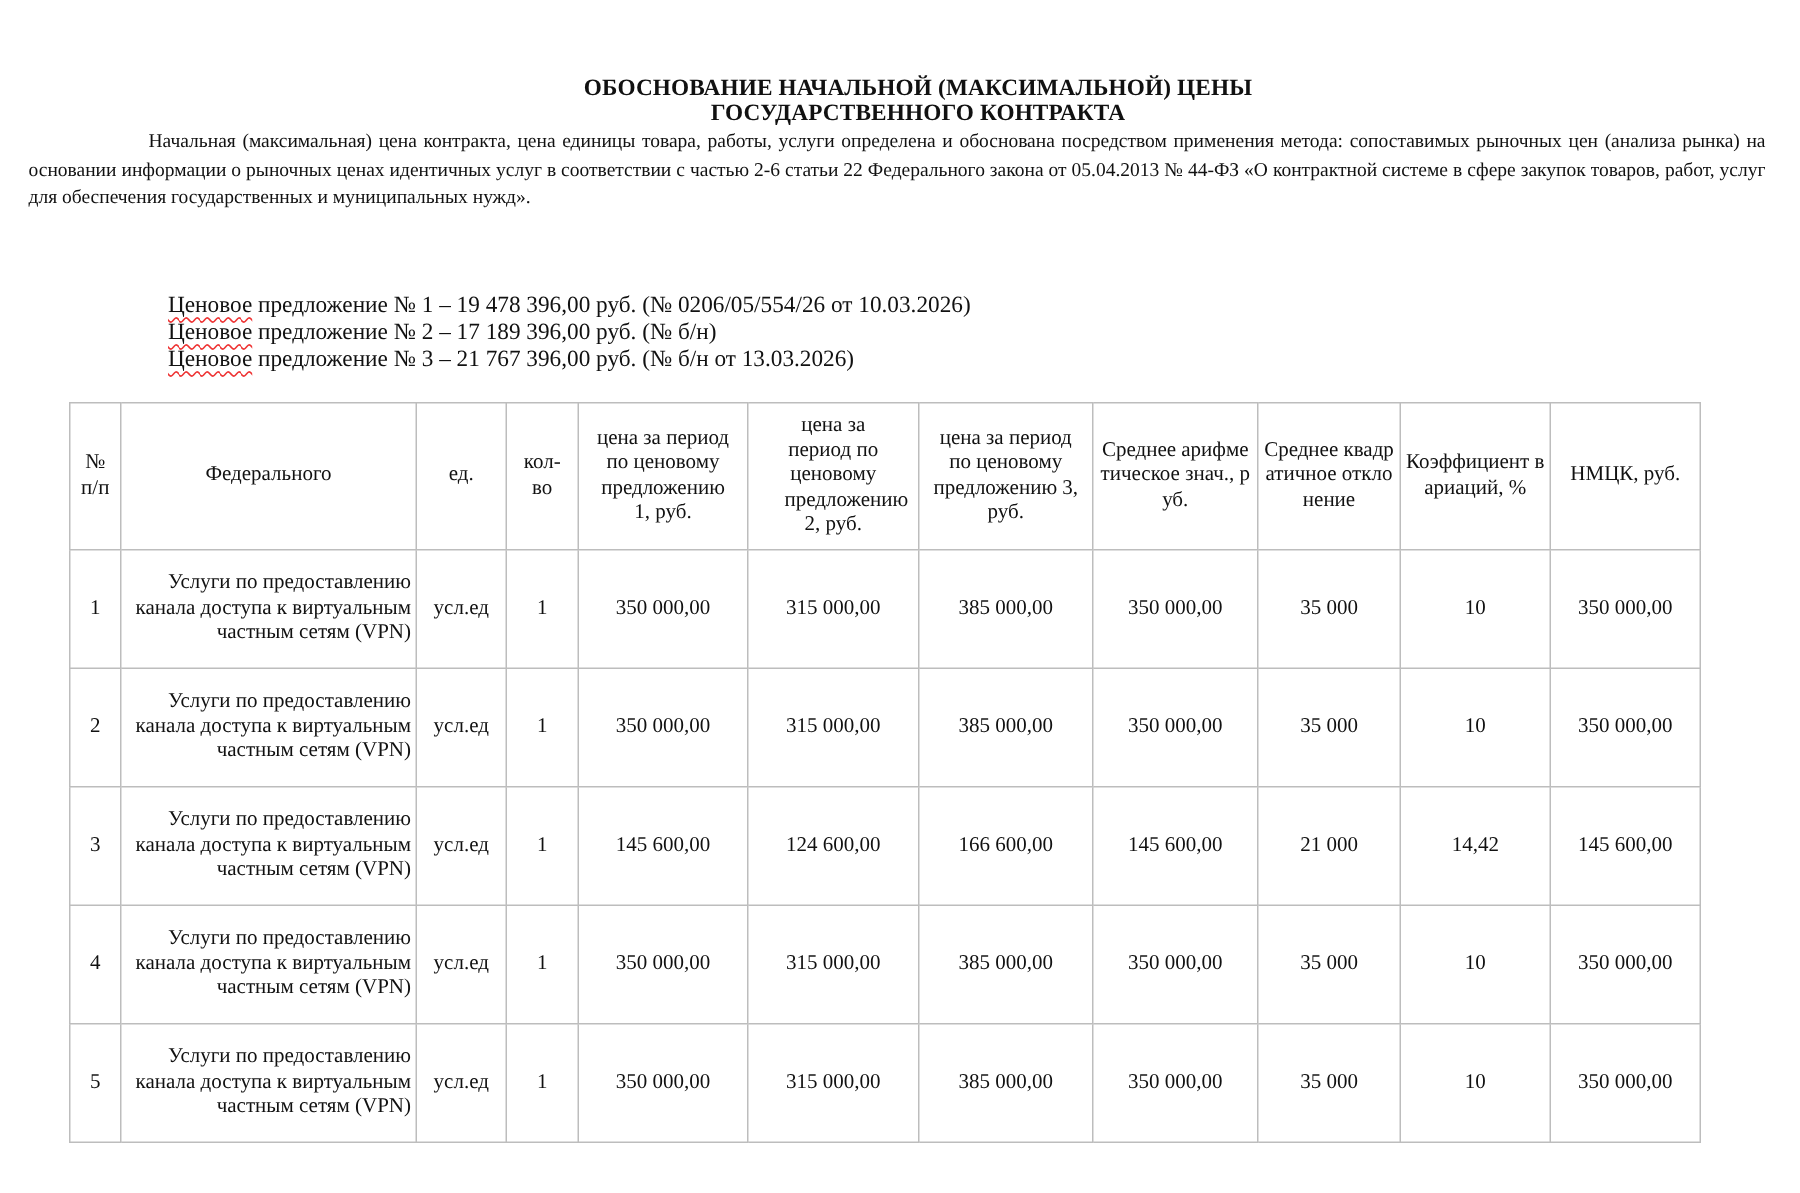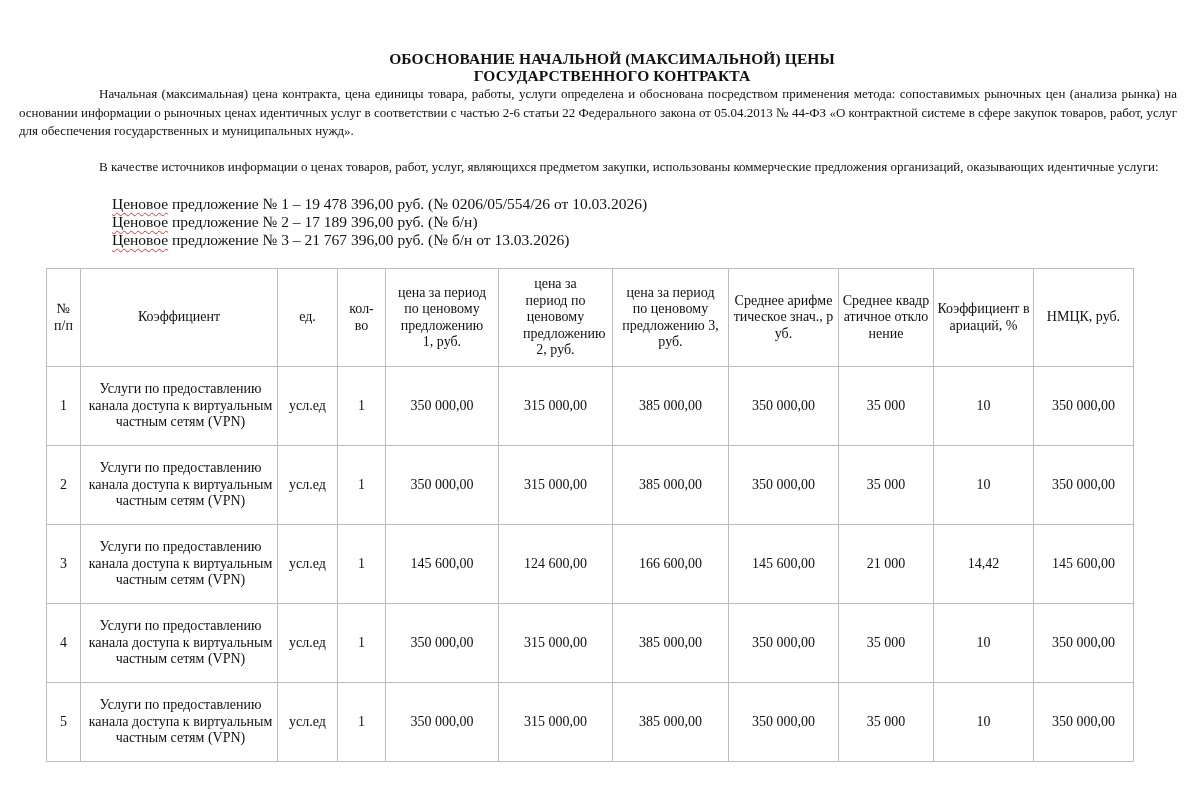--- a/index.html
+++ b/index.html
@@ -18,31 +18,30 @@
   .offer { position:absolute; left:112px; font-size:15.5px; line-height:18px; white-space:nowrap; }
   .o1 { top:195px; } .o2 { top:213px; } .o3 { top:231px; }
   .spell { text-decoration: underline wavy #e33; text-decoration-thickness:1px; text-underline-offset:3px; }
 
   table.grid { position:absolute; left:46px; top:268px; border-collapse:collapse;
                table-layout:fixed; width:1087px; font-size:14px; line-height:16.5px; }
   table.grid td, table.grid th { border:1px solid #bdbdbd; padding:0 3px; text-align:center;
                vertical-align:middle; font-weight:normal; }
   table.grid thead tr { height:98px; }
   table.grid tbody tr { height:79px; }
-  table.grid td.name { text-align:center; padding-left:6px; }
+  table.grid td.name { text-align:right; padding-left:6px; }
 </style>
 </head>
 <body>
 
 <div class="page">
   <div class="title t1">ОБОСНОВАНИЕ НАЧАЛЬНОЙ (МАКСИМАЛЬНОЙ) ЦЕНЫ</div>
   <div class="title t2">ГОСУДАРСТВЕННОГО КОНТРАКТА</div>
 
   <div class="para p1"><span class="indent"></span><span>Начальная (максимальная) цена контракта, цена единицы товара, работы, услуги определена и обоснована посредством применения метода: сопоставимых рыночных цен (анализа рынка) на основании информации о рыночных ценах идентичных услуг в соответствии с частью 2-6 статьи 22 Федерального закона от 05.04.2013 № 44-ФЗ «О контрактной системе в сфере закупок товаров, работ, услуг для обеспечения государственных и муниципальных нужд».</span></div>
-  <div class="para p2"><span class="indent"></span><span>В качестве источников информации о ценах товаров, работ, услуг, являющихся предметом закупки, использованы коммерческие предложения организаций, оказывающих идентичные услуги:</span></div>
 
   <div class="offer o1"><span class="spell">Ценовое</span><span> предложение № 1 – 19 478 396,00 руб. (№ 0206/05/554/26 от 10.03.2026)</span></div>
   <div class="offer o2"><span class="spell">Ценовое</span><span> предложение № 2 – 17 189 396,00 руб. (№ б/н)</span></div>
   <div class="offer o3"><span class="spell">Ценовое</span><span> предложение № 3 – 21 767 396,00 руб. (№ б/н от 13.03.2026)</span></div>
 
   <table class="grid">
     <colgroup>
       <col style="width:34px">
         <col style="width:197px">
         <col style="width:60px">
@@ -51,21 +50,21 @@
         <col style="width:114px">
         <col style="width:116px">
         <col style="width:110px">
       <col style="width:95px">
         <col style="width:100px">
         <col style="width:100px">
     </colgroup>
     <thead>
       <tr>
         <th>№ п/п</th>
-        <th>Коэффициент</th>
+        <th>Федерального</th>
         <th>ед.</th>
         <th style="padding:0 6px">кол-во</th>
         <th style="padding:0 10px">цена за период по ценовому предложению 1, руб.</th>
         <th style="padding:0 24px">цена за период по ценовому предложению 2, руб.</th>
         <th style="padding:12px 8px">цена за период по ценовому предложению 3, руб.</th>
         <th style="word-break:break-all">Среднее арифметическое знач., руб.</th>
         <th style="word-break:break-all">Среднее квадратичное отклонение</th>
         <th style="word-break:break-all">Коэффициент вариаций, %</th>
         <th>НМЦК, руб.</th>
       </tr>

